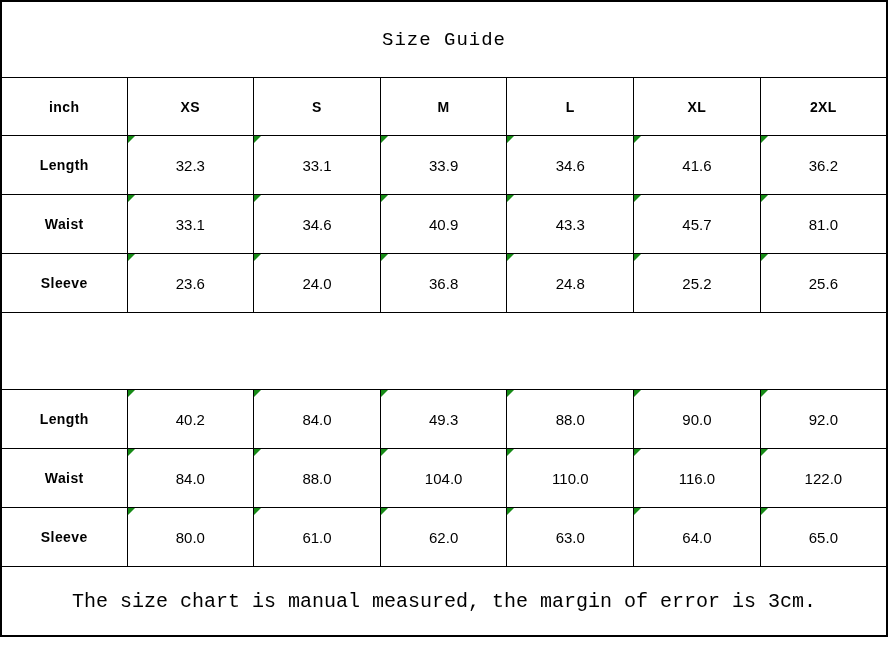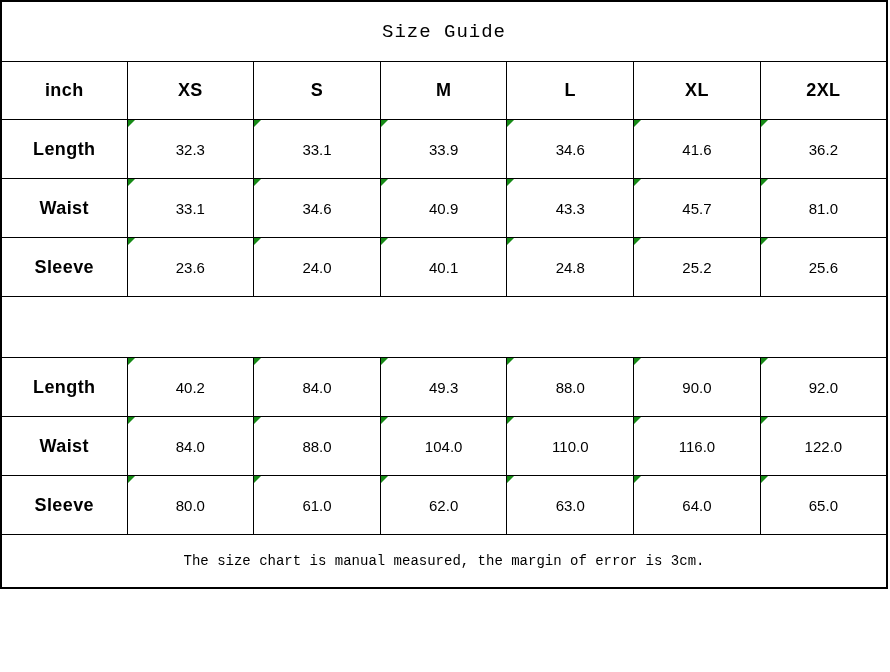--- a/index.html
+++ b/index.html
@@ -15,47 +15,47 @@
   }
   table{
     border-collapse:collapse;table-layout:fixed;
     width:888px;border:2px solid var(--border);
     margin:0;
   }
   col.label-col{width:126px;}
   th,td{
     border:1px solid var(--border);
     text-align:center;vertical-align:middle;
-    position:relative;padding:0;color:var(--text);
+    position:relative;padding:8px;color:var(--text);
     overflow:hidden;
   }
   
   .title-row td{
     height:59px;
     font-family:"Liberation Mono","DejaVu Sans Mono",monospace;
     font-size:19px;font-weight:normal;letter-spacing:1px;
   }
   
   tr.header-row{height:58px;}
   tr.data-row{height:59px;}
   th{
     font-family:"Liberation Sans","DejaVu Sans",sans-serif;
-    font-weight:bold;font-size:18px;letter-spacing:0.4px;
+    font-weight:bold;font-size:14px;letter-spacing:0.4px;
   }
   td.value-cell{
     font-family:"Liberation Sans","DejaVu Sans",sans-serif;
     font-weight:normal;font-size:15px;
   }
   
   .gap-row td{height:60px;}
   
   .footer-row td{
     height:52px;
     font-family:"Liberation Mono","DejaVu Sans Mono",monospace;
-    font-size:14px;letter-spacing:0px;text-align:center;
+    font-size:20px;letter-spacing:0px;text-align:center;
   }
   
   .flag{
     position:absolute;top:0;left:0;width:0;height:0;
     border-top:7px solid var(--flag);
     border-right:7px solid transparent;
     display:block;
   }
 </style>
 </head>
@@ -102,21 +102,21 @@
           <td class="value-cell"><span class="flag"></span><span>34.6</span></td>
           <td class="value-cell"><span class="flag"></span><span>40.9</span></td>
           <td class="value-cell"><span class="flag"></span><span>43.3</span></td>
           <td class="value-cell"><span class="flag"></span><span>45.7</span></td>
           <td class="value-cell"><span class="flag"></span><span>81.0</span></td>
         </tr>
         <tr class="data-row">
           <th><span>Sleeve</span></th>
           <td class="value-cell"><span class="flag"></span><span>23.6</span></td>
           <td class="value-cell"><span class="flag"></span><span>24.0</span></td>
-          <td class="value-cell"><span class="flag"></span><span>40.1</span></td>
+          <td class="value-cell"><span class="flag"></span><span>36.8</span></td>
           <td class="value-cell"><span class="flag"></span><span>24.8</span></td>
           <td class="value-cell"><span class="flag"></span><span>25.2</span></td>
           <td class="value-cell"><span class="flag"></span><span>25.6</span></td>
         </tr>
       </tbody>
     <tbody>
       <tr class="gap-row">
         <td colspan="7"></td>
       </tr>
     </tbody>

